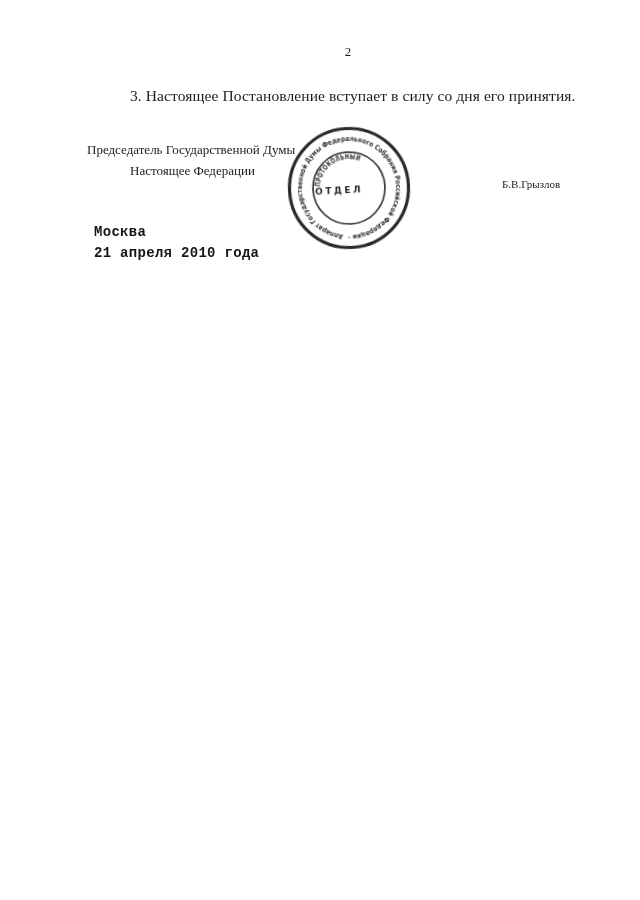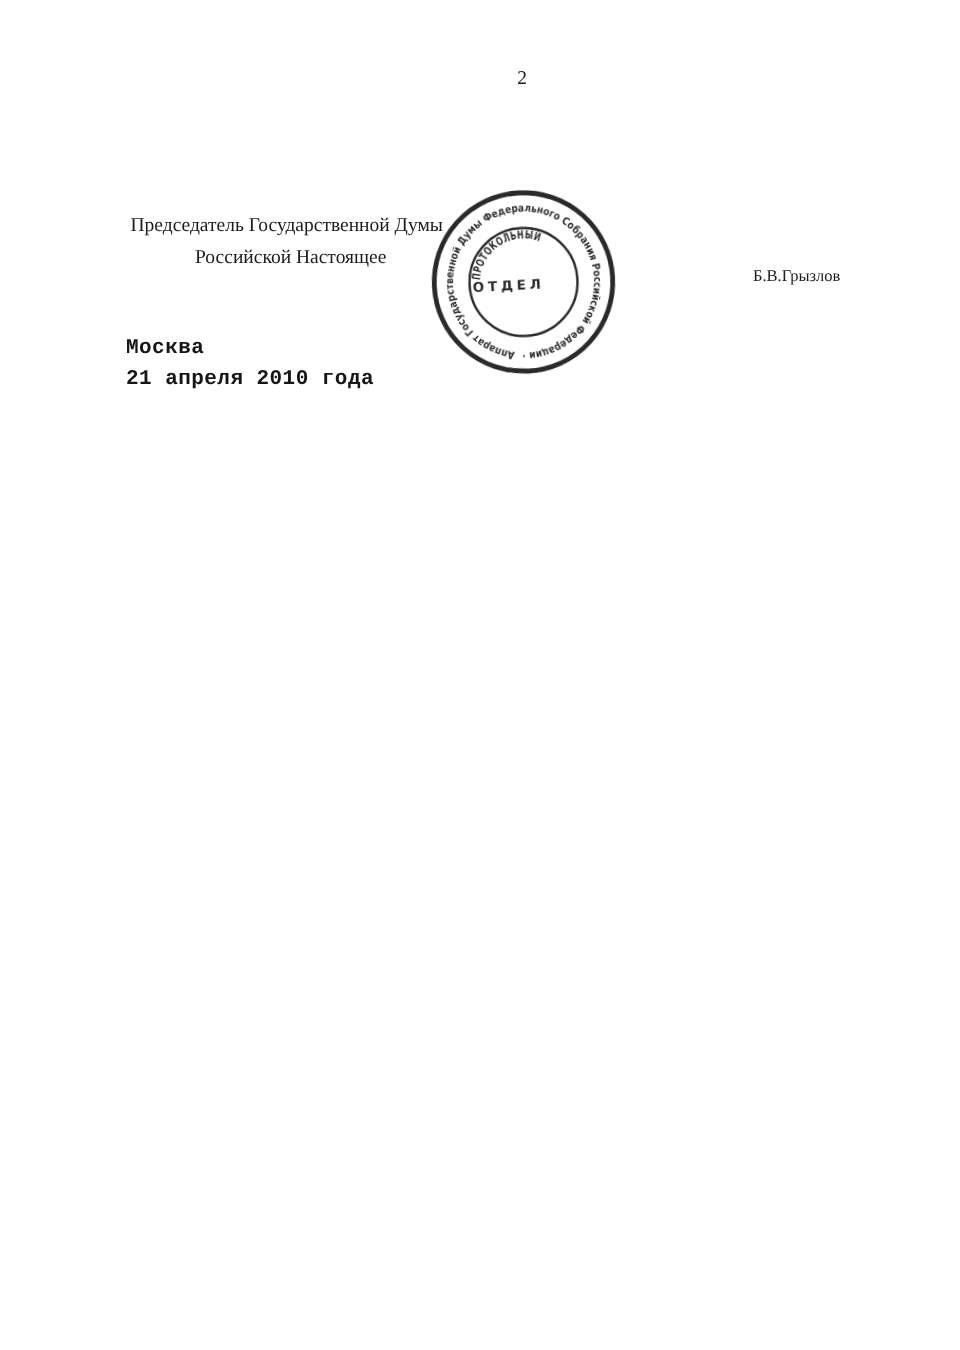--- a/index.html
+++ b/index.html
@@ -47,21 +47,21 @@
   .sig-line3 { padding-left: 43px; }
   .signer-name {
     position: absolute;
     top: 178px;
     left: 502px;
     font-size: 11px;
   }
   .footer-block {
     position: absolute;
     top: 222px;
-    left: 84px;
+    left: 94px;
     font-family: "Liberation Mono", monospace;
     font-weight: 700;
     font-size: 14px;
     line-height: 20.5px;
     letter-spacing: 0.3px;
     color: #161616;
   }
   .stamp {
     position: absolute;
     top: 125px;
@@ -79,24 +79,25 @@
   .stamp-arc-text { font-size: 7.6px; letter-spacing: 0.3px; }
   .stamp-center-text { font-size: 9px; letter-spacing: 2.5px; }
 </style>
 </head>
 <body>
 
 <div class="page">
 
   <div class="page-number">2</div>
 
+  <div class="body-paragraph">3. Настоящее Постановление вступает в силу со дня его принятия.</div>
 
   <div class="signature-block">
     <div class="sig-line1">Председатель Государственной Думы</div>
-    <div class="sig-line3">Российской Настоящее</div>
+    <div class="sig-line3">Настоящее Федерации</div>
   </div>
 
   <div class="signer-name">Б.В.Грызлов</div>
 
   <div class="footer-block">
     <div>Москва</div>
     <div>21 апреля 2010 года</div>
   </div>
 
   <svg class="stamp" width="126" height="126" viewBox="0 0 126 126">

